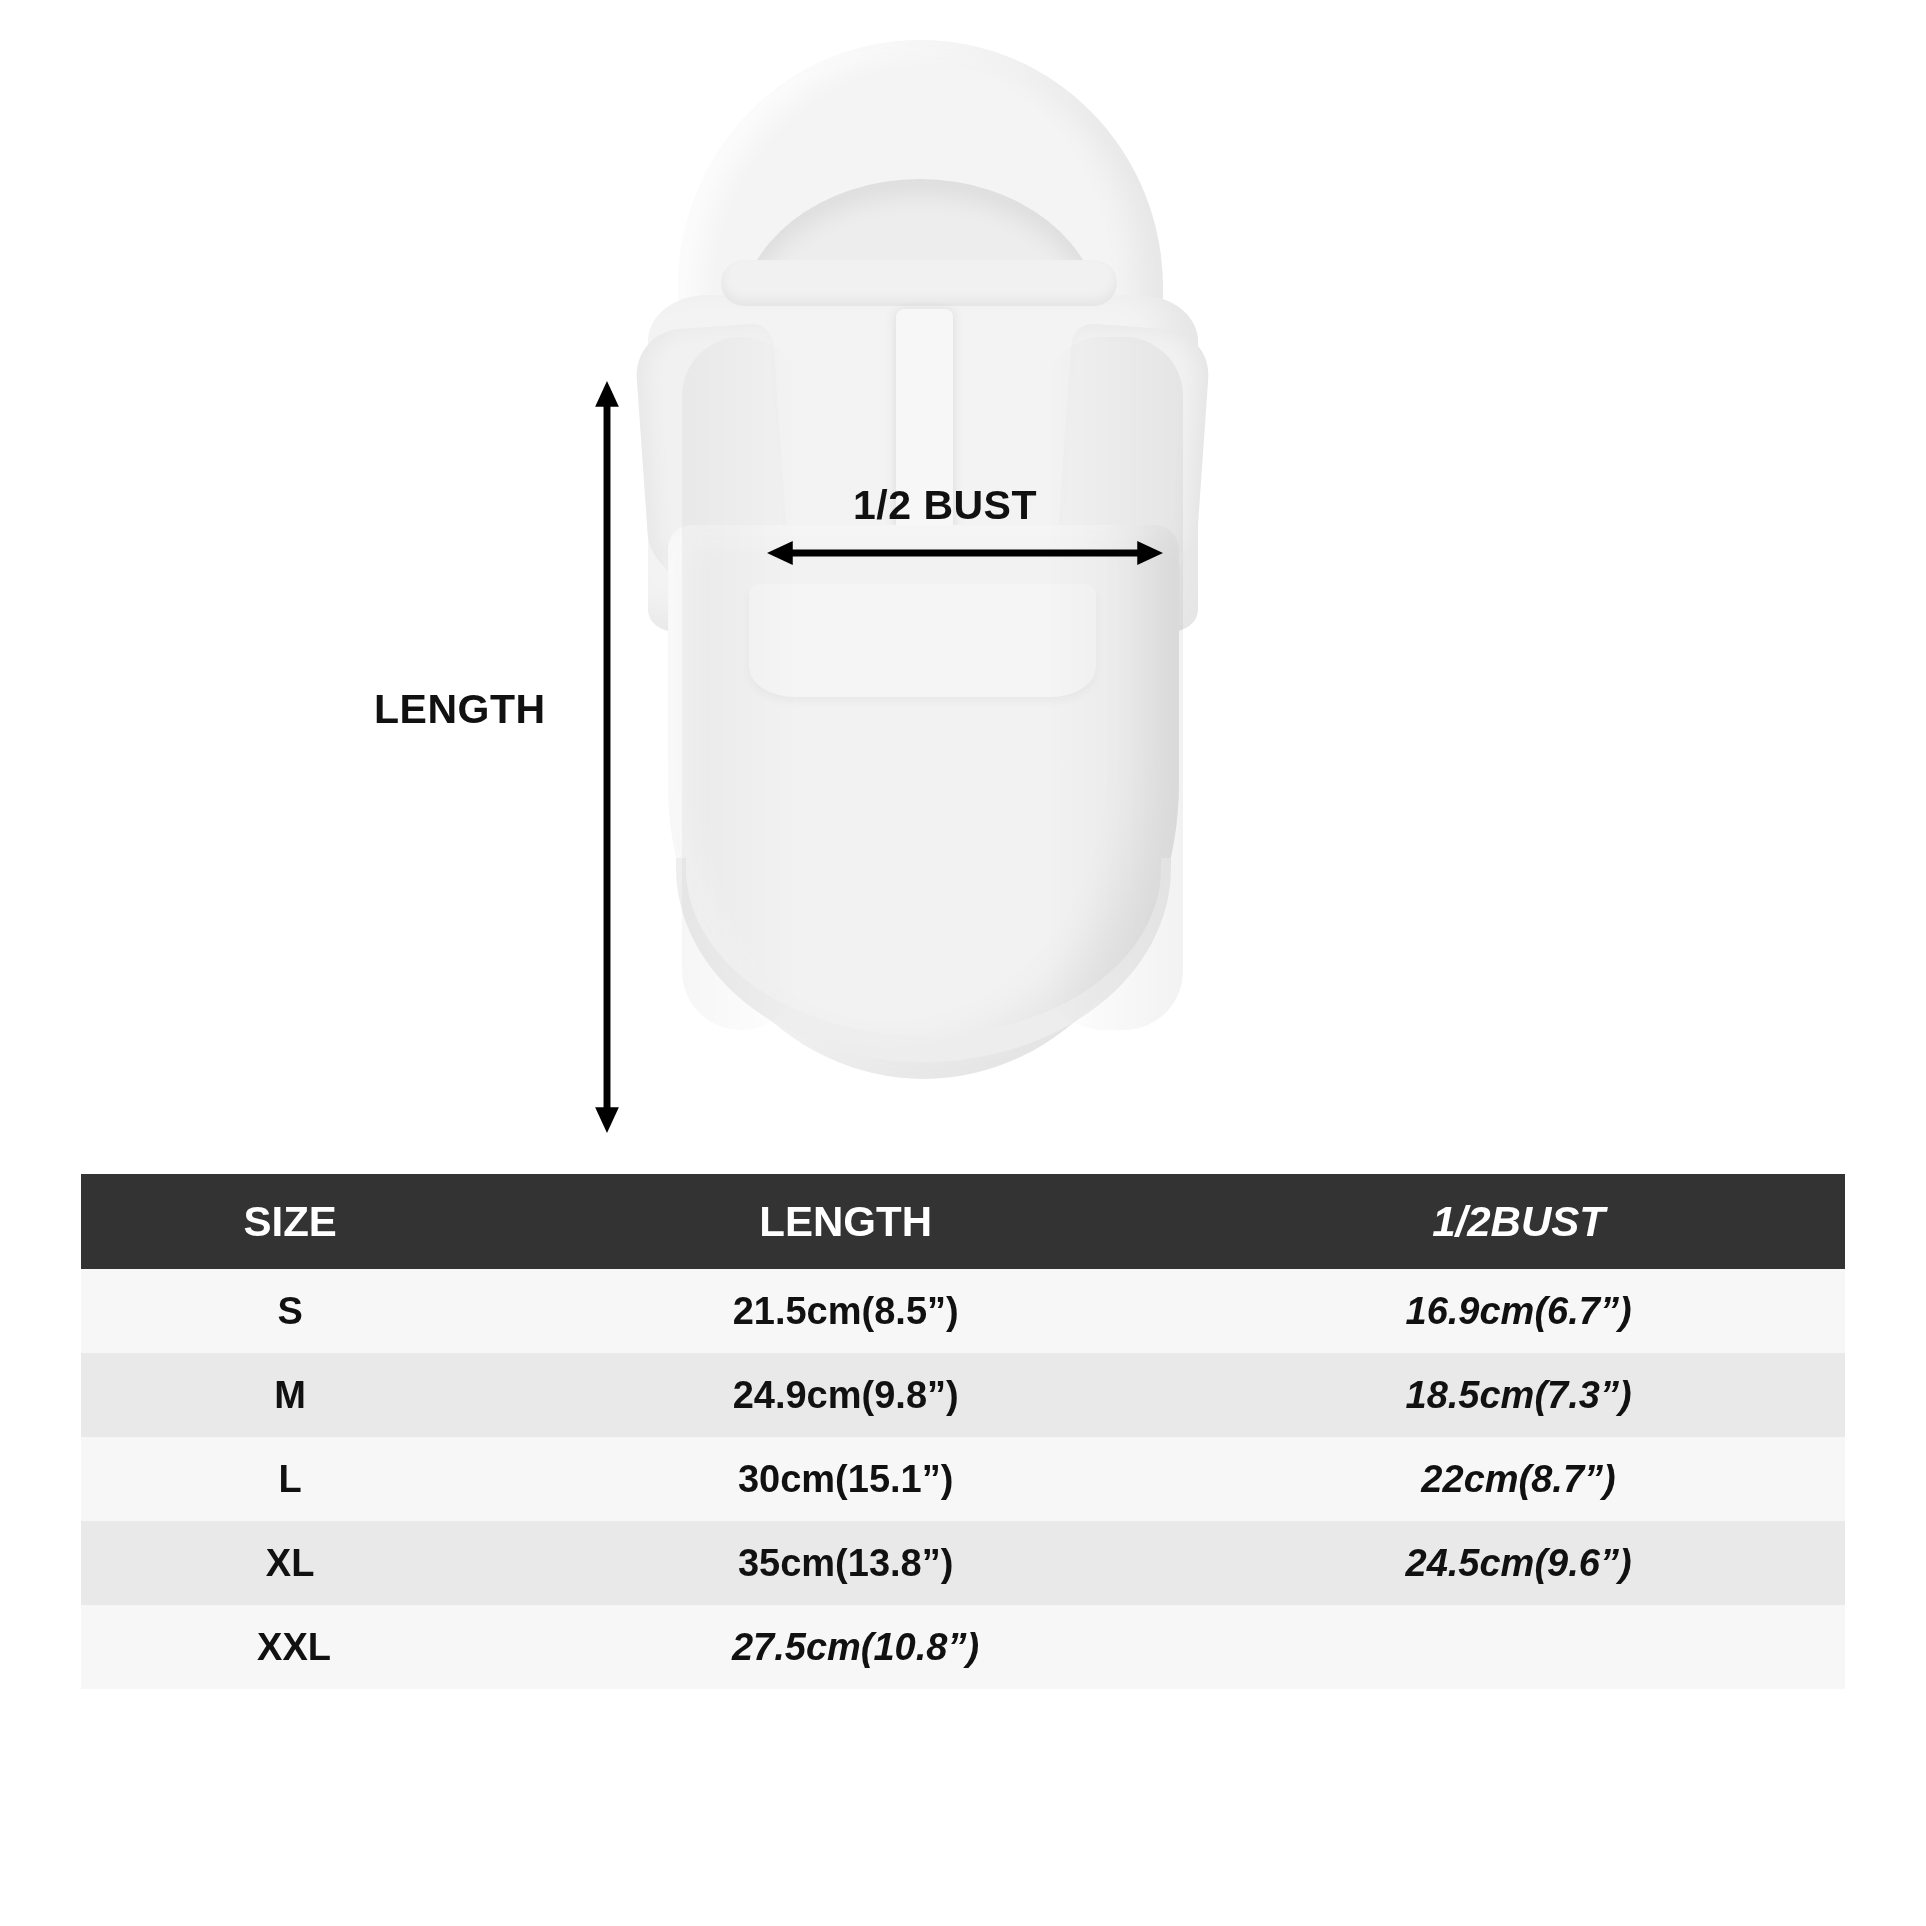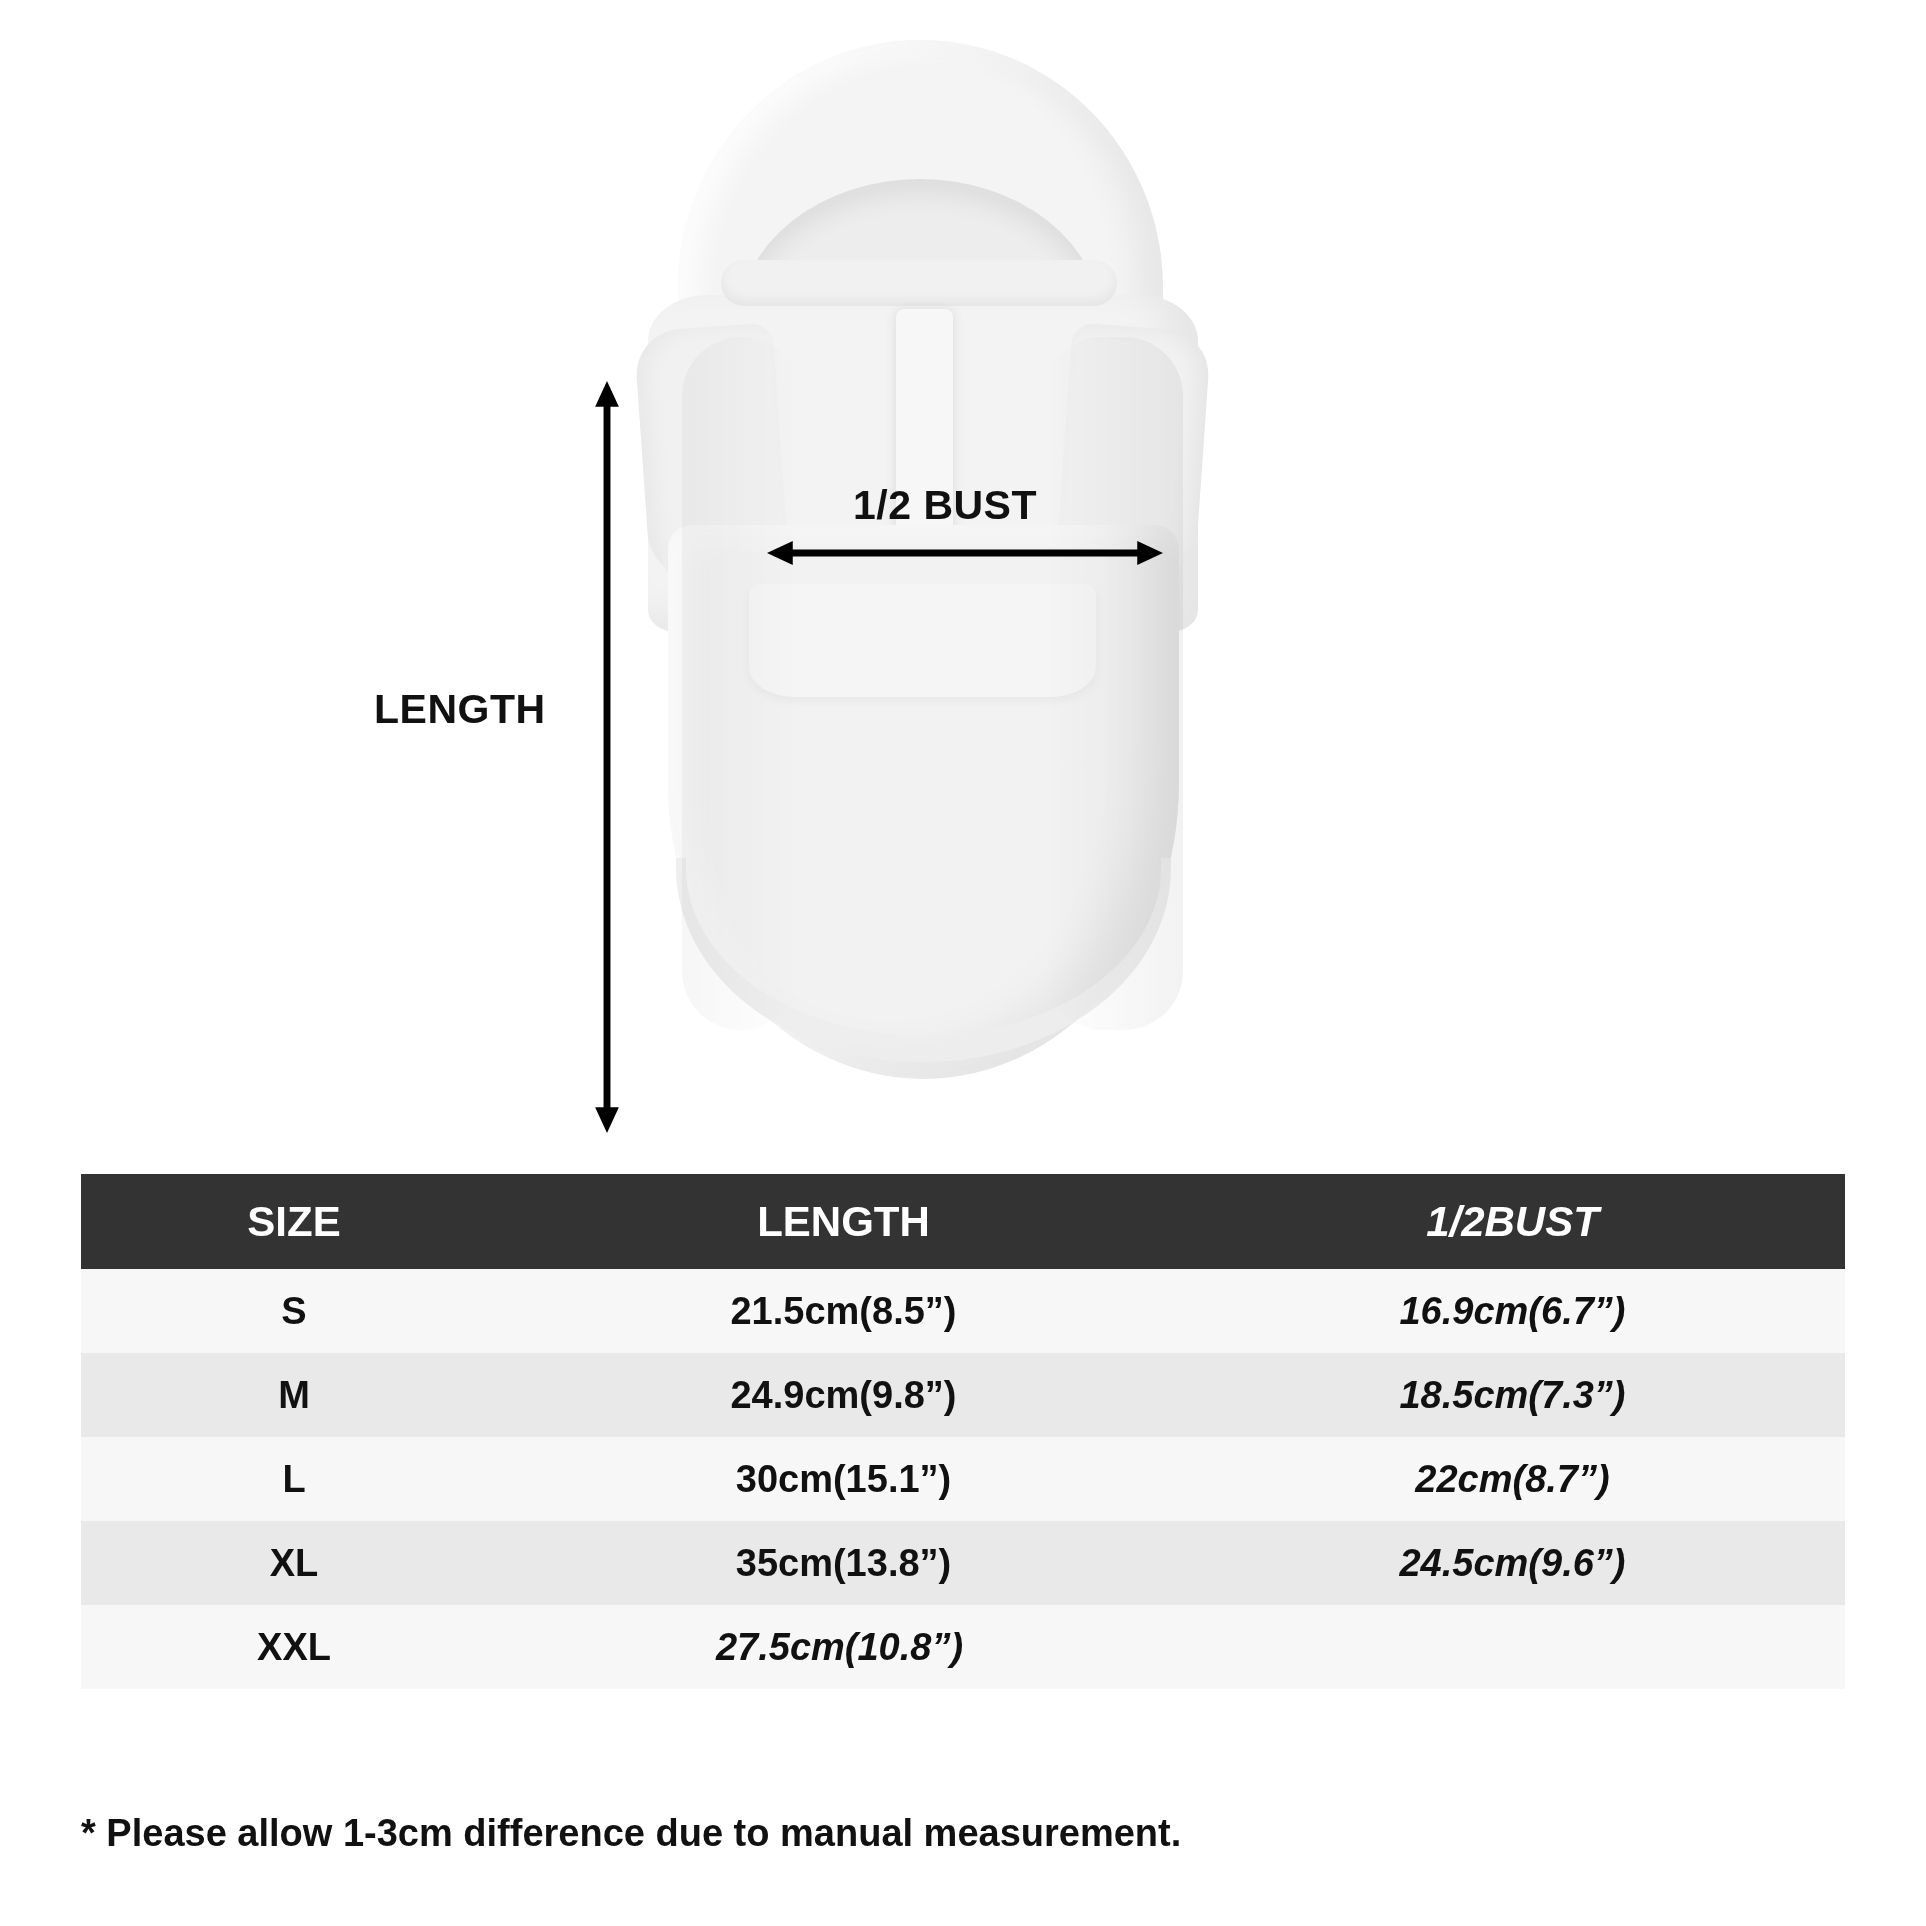--- a/index.html
+++ b/index.html
@@ -221,20 +221,21 @@
     position: absolute;
     left: 81px;
     top: 1174px;
     width: 1764px;
     font-size: 38px;
   }
   .row {
     display: flex;
     align-items: center;
     height: 84px;
+    gap: 16px;
   }
   .row.header {
     background: #333333;
     color: #ffffff;
     height: 95px;
     font-size: 42px;
     font-weight: bold;
   }
   .row.odd { background: #f7f7f7; }
   .row.even { background: #e9e9e9; }
@@ -328,16 +329,15 @@
       <div class="cell c-len">35cm(13.8”)</div>
       <div class="cell c-bust">24.5cm(9.6”)</div>
     </div>
 
     <div class="row odd">
       <div class="cell c-size">XXL</div>
       <div class="cell c-bust">27.5cm(10.8”)</div>
     </div>
   </div>
 
-  <div class="note">* Please allow 1-3cm difference due to manual measurement.</div>
 
 </div>
 
 
 </body></html>

